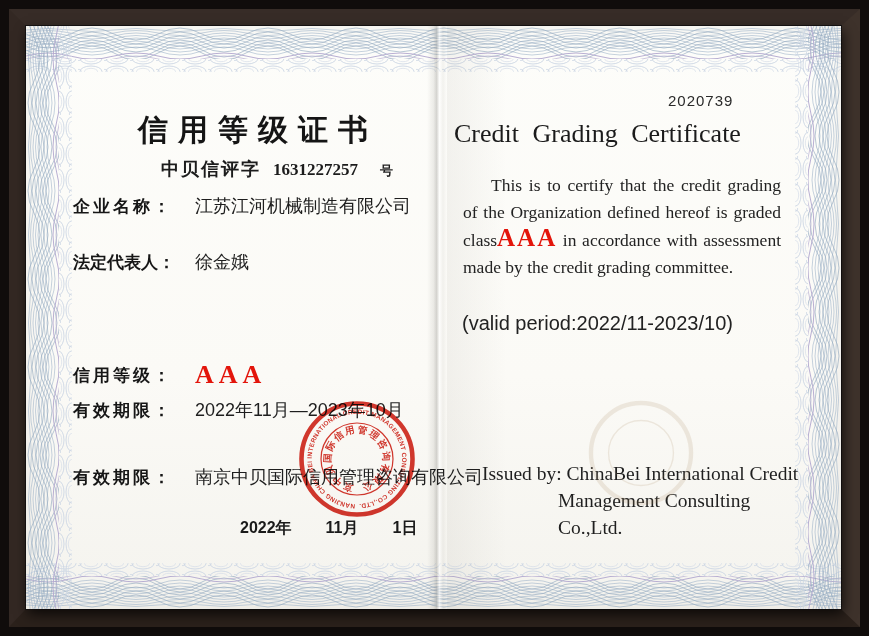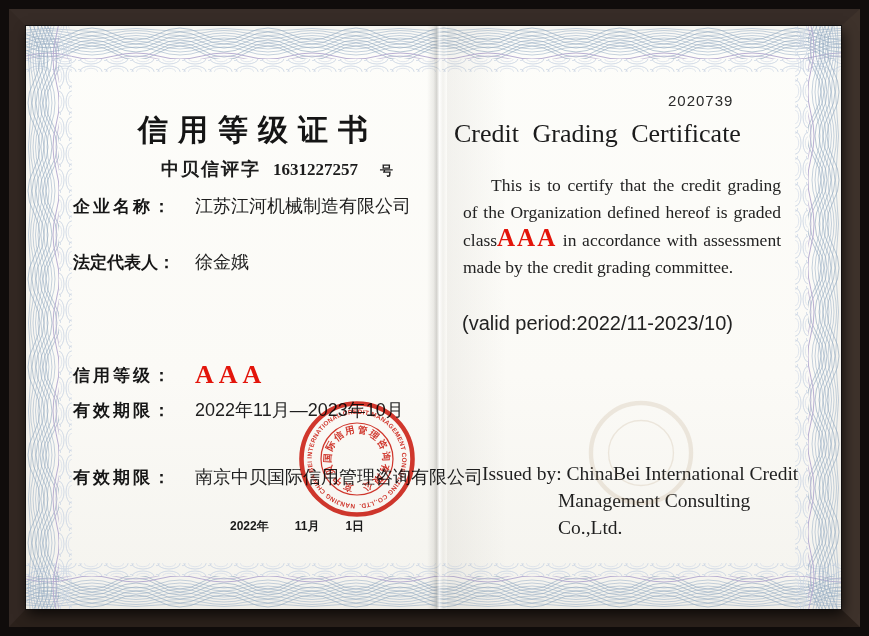--- a/index.html
+++ b/index.html
@@ -34,22 +34,22 @@
   .cert-no{position:absolute;left:135px;top:131px;display:flex;align-items:baseline;color:#1c1c1c;}
   .cert-no .pre{font-size:18px;font-weight:bold;letter-spacing:2px;}
   .cert-no .num{font-size:17px;font-weight:bold;margin-left:12px;font-family:"Liberation Serif",serif;}
   .cert-no .suf{font-size:13px;font-weight:bold;margin-left:22px;}
   .row{position:absolute;left:47px;display:flex;align-items:baseline;white-space:nowrap;}
   .row .lab{font-size:17px;font-weight:bold;color:#161616;letter-spacing:3px;width:100px;}
   .row .lab.tight{letter-spacing:0;}
   .row .val{font-size:18px;color:#1e1e1e;margin-left:22px;}
   .row .val.grade{color:#e3150b;font-weight:bold;font-size:26px;letter-spacing:5px;
                   font-family:"Liberation Serif",serif;position:relative;top:2px;}
-  .date-row{position:absolute;left:204px;top:492px;display:flex;align-items:baseline;
-            font-size:12px;font-weight:bold;color:#1a1a1a;}
+  .date-row{position:absolute;left:214px;top:492px;display:flex;align-items:baseline;
+            font-size:16px;font-weight:bold;color:#1a1a1a;gap:8px;}
   .date-row span{margin-right:26px;}
   
   .serial{position:absolute;left:642px;top:66px;font-family:Liberation Sans, sans-serif;
           font-size:15px;letter-spacing:1px;color:#2a2a2a;}
   .en-title{position:absolute;left:428px;top:93px;width:360px;text-align:left;
             font-family:"Liberation Serif",serif;font-size:26px;color:#1b1b1b;word-spacing:7px;}
   .en-body{position:absolute;left:437px;top:146px;width:318px;font-family:"Liberation Serif",serif;
            font-size:17.5px;line-height:26.5px;color:#222;text-align:justify;text-indent:28px;}
   .en-body .grade{color:#e3150b;font-weight:bold;font-size:25px;letter-spacing:2px;line-height:1;}
   .valid{position:absolute;left:436px;top:286px;width:336px;text-align:left;

